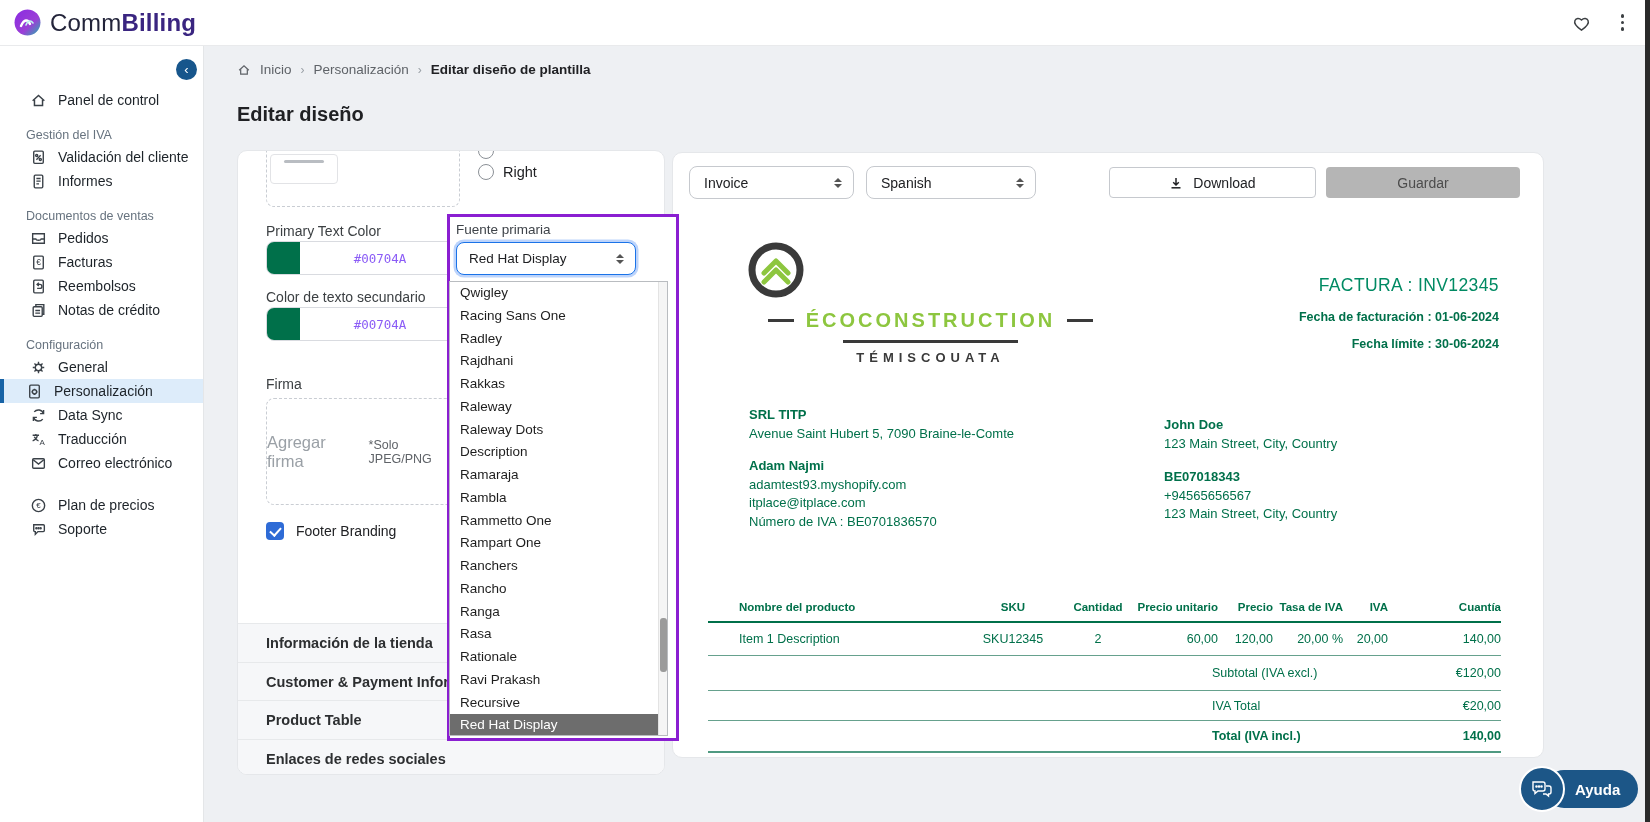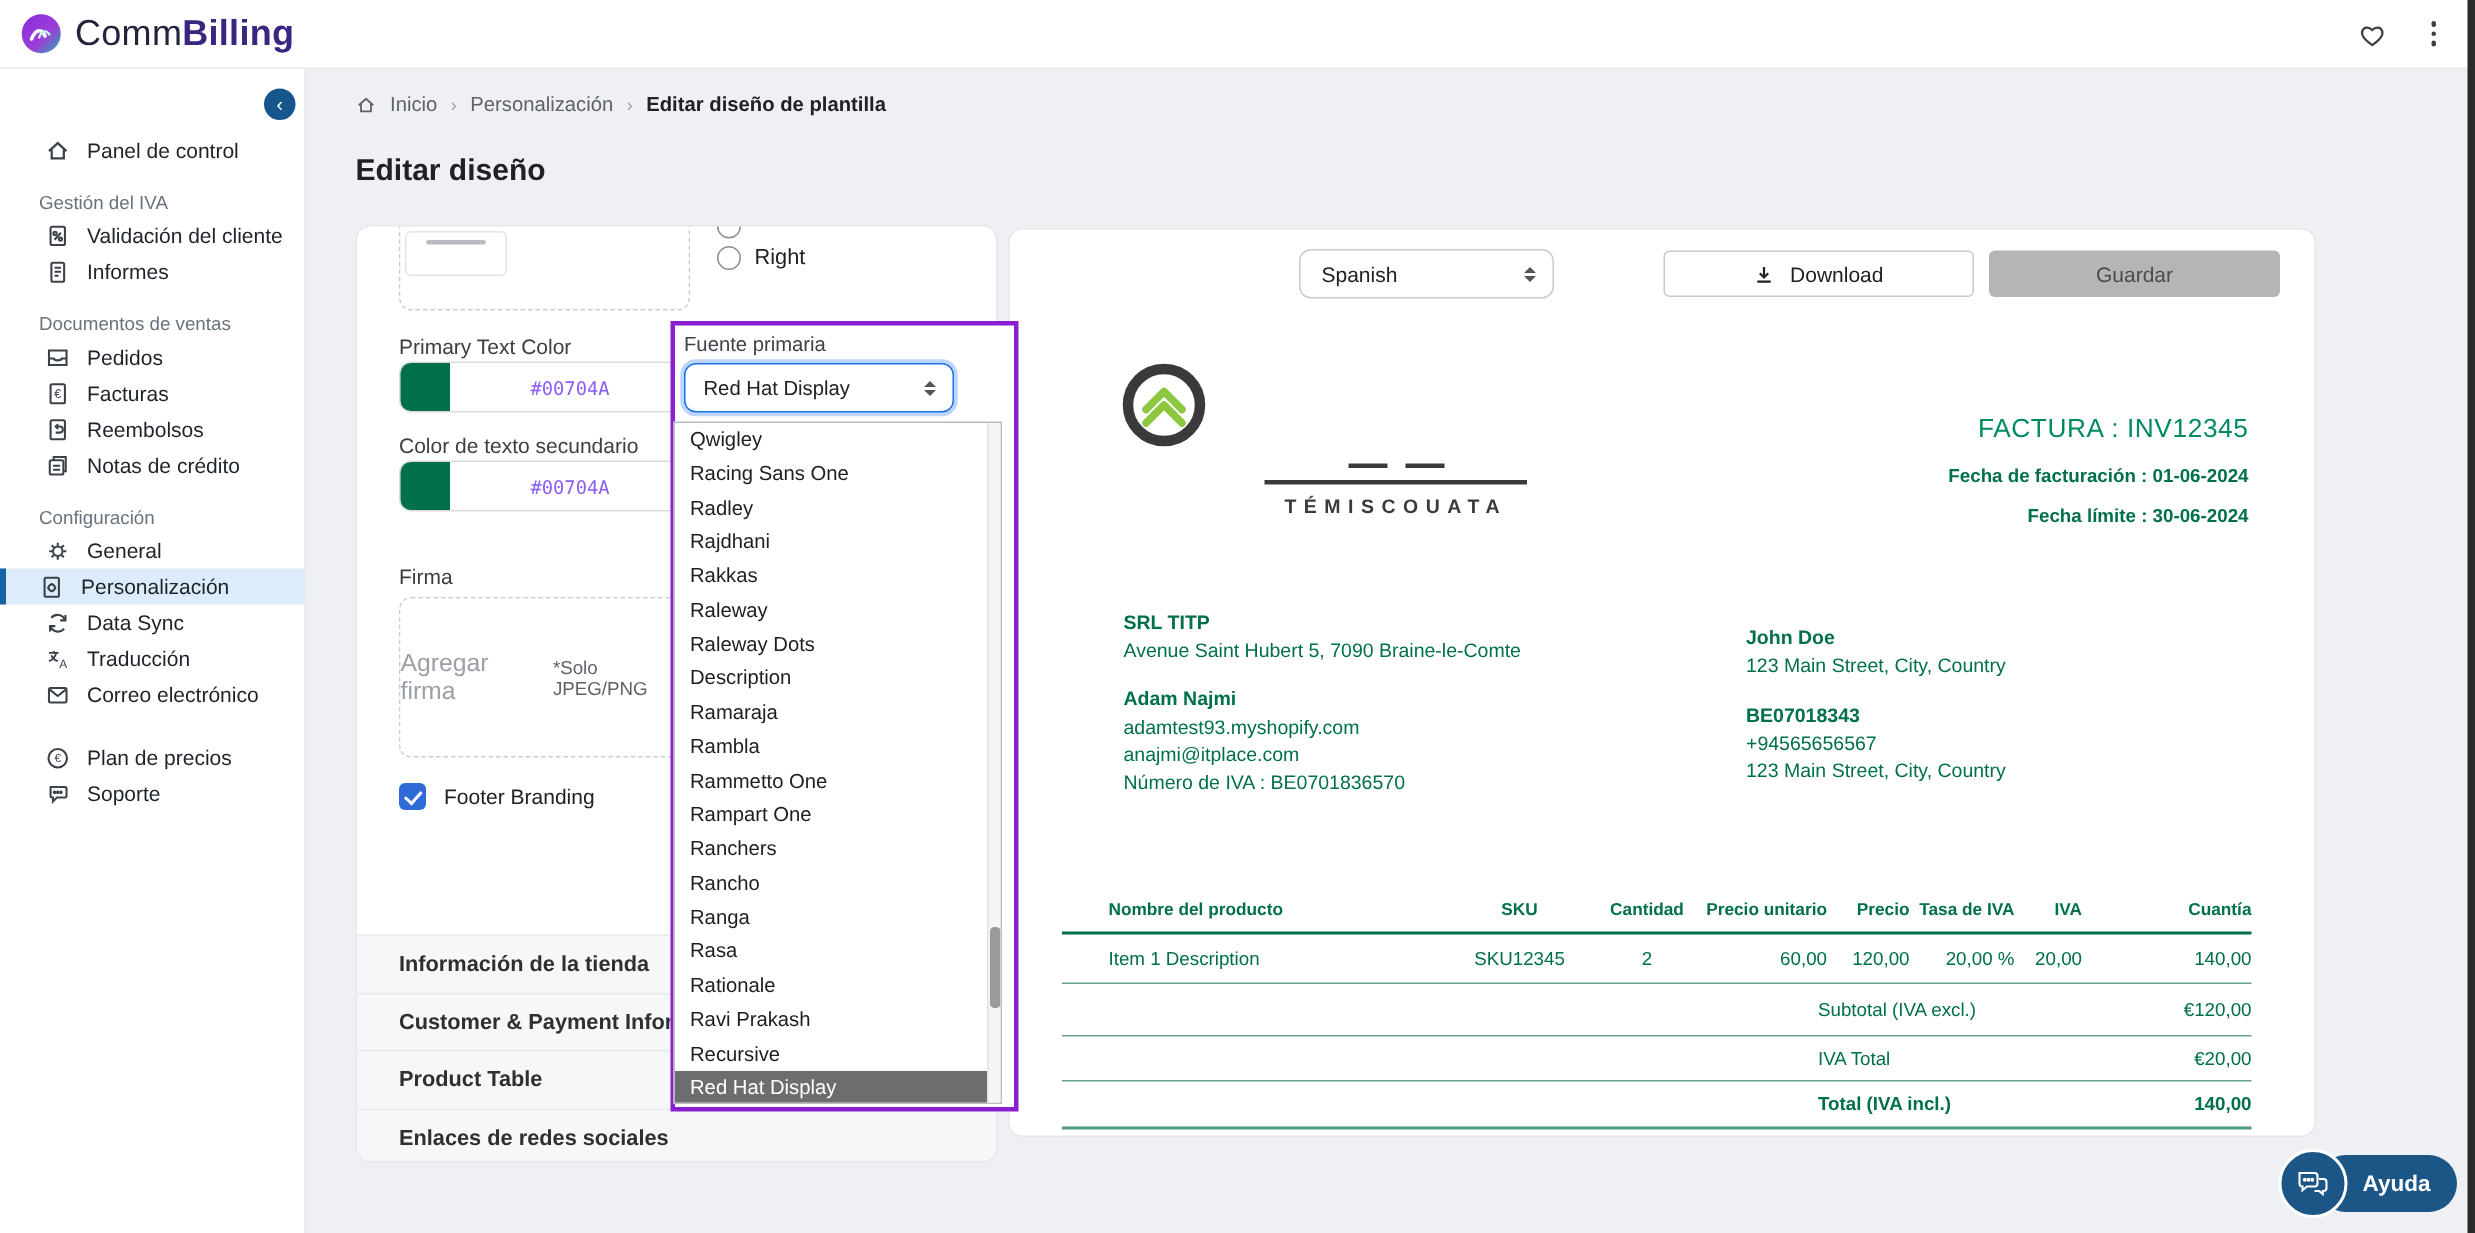--- a/index.html
+++ b/index.html
@@ -415,20 +415,27 @@
     <div class="font-option">Rationale</div>
     <div class="font-option">Ravi Prakash</div>
     <div class="font-option">Recursive</div>
     <div class="font-option highlighted">Red Hat Display</div>
     <div class="dd-scrollbar">
         <div class="dd-thumb"></div>
       </div>
   </div>
 
   <section class="card preview-card">
+    <div class="toolbar-select sel-doc">
+      <span class="sel-text">Invoice</span>
+      <span class="caret">
+          <i class="up"></i>
+          <i class="dn"></i>
+        </span>
+    </div>
     <div class="toolbar-select sel-lang">
       <span class="sel-text">Spanish</span>
       <span class="caret">
           <i class="up"></i>
           <i class="dn"></i>
         </span>
     </div>
     <button class="btn-download">
       <svg width="14" height="14" viewBox="0 0 14 14" fill="none" stroke="#202124" stroke-width="1.5">
           <path d="M7 2v7M4.2 6.2 7 9l2.8-2.8"></path>
@@ -441,39 +448,40 @@
     <div class="logo-wrap">
       <div class="logo-row1">
         <svg width="56" height="56" viewBox="0 0 56 56" fill="none">
           <circle cx="28" cy="28" r="24" stroke="#3a3a3a" stroke-width="7"></circle>
           <path d="M16 31 28 19l12 12" stroke="#8dc63f" stroke-width="5" stroke-linecap="round" stroke-linejoin="round"></path>
           <path d="M16 40 28 28l12 12" stroke="#8dc63f" stroke-width="5" stroke-linecap="round" stroke-linejoin="round"></path>
         </svg>
       </div>
       <div class="logo-row2">
         <span class="logo-dash"></span>
+        <span class="logo-sub">ÉCOCONSTRUCTION</span>
         <span class="logo-dash"></span>
       </div>
       <div class="logo-underline"></div>
       <div class="logo-tagline">TÉMISCOUATA</div>
     </div>
 
     <div class="inv-meta">
       <div class="inv-number">FACTURA : INV12345</div>
       <div class="inv-date">Fecha de facturación : 01-06-2024</div>
       <div class="inv-date">Fecha límite : 30-06-2024</div>
     </div>
 
     <div class="seller-block addr">
       <div class="bname">SRL TITP</div>
       <div>Avenue Saint Hubert 5, 7090 Braine-le-Comte</div>
       <div class="gap"></div>
       <div class="bname">Adam Najmi</div>
       <div>adamtest93.myshopify.com</div>
-      <div>anajmi@itplace.com</div>
+      <div>itplace@itplace.com</div>
       <div>Número de IVA : BE0701836570</div>
     </div>
 
     <div class="customer-block addr">
       <div class="bname">John Doe</div>
       <div>123 Main Street, City, Country</div>
       <div class="gap"></div>
       <div class="bname">BE07018343</div>
       <div>+94565656567</div>
       <div>123 Main Street, City, Country</div>

